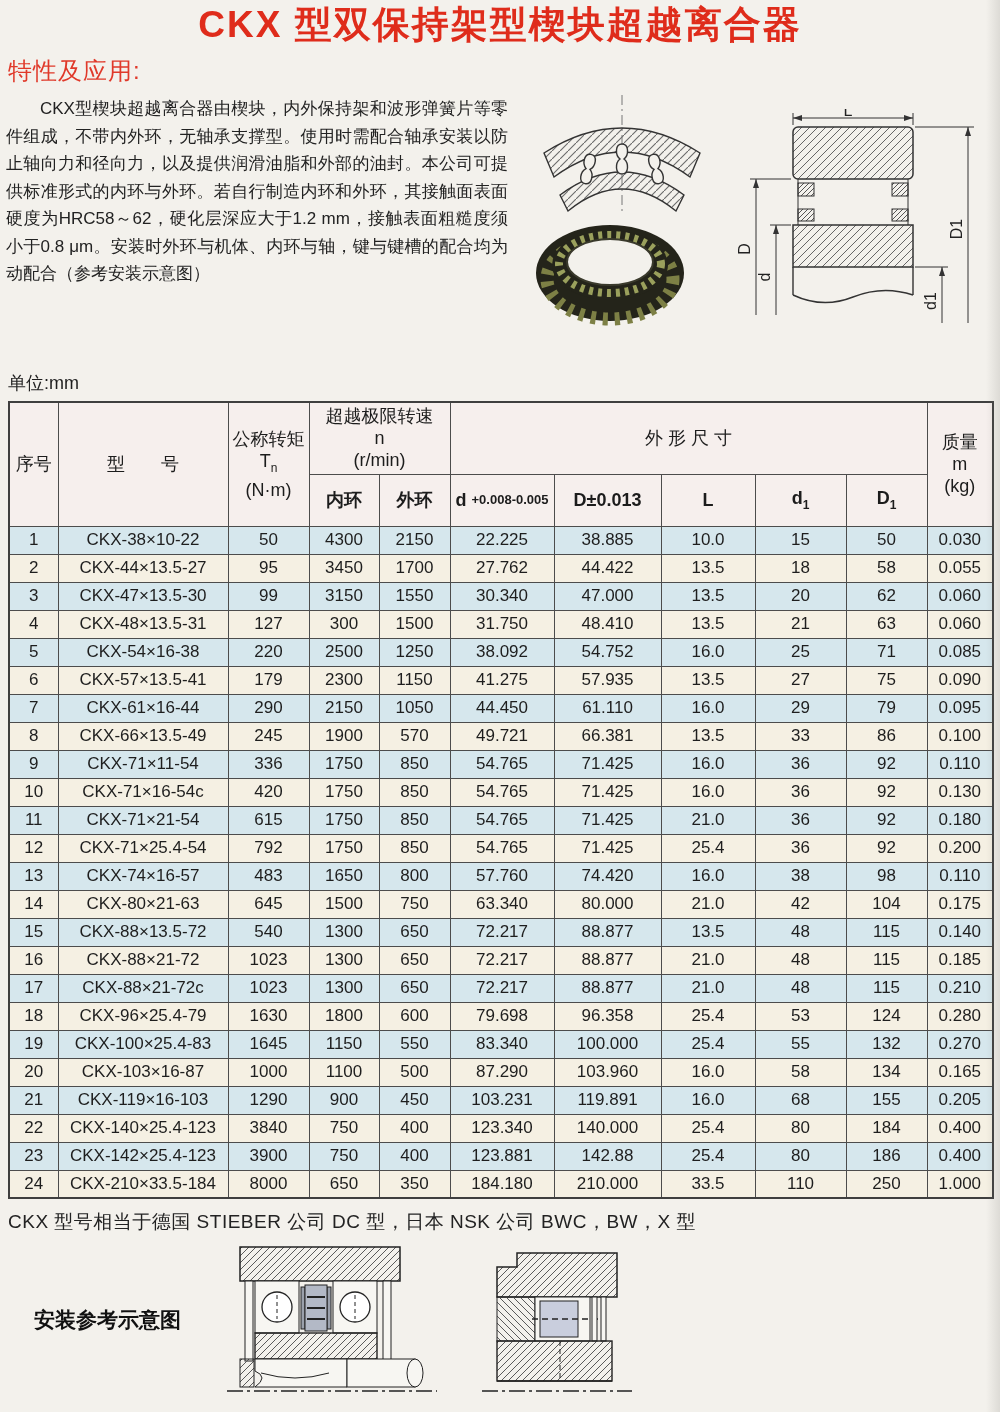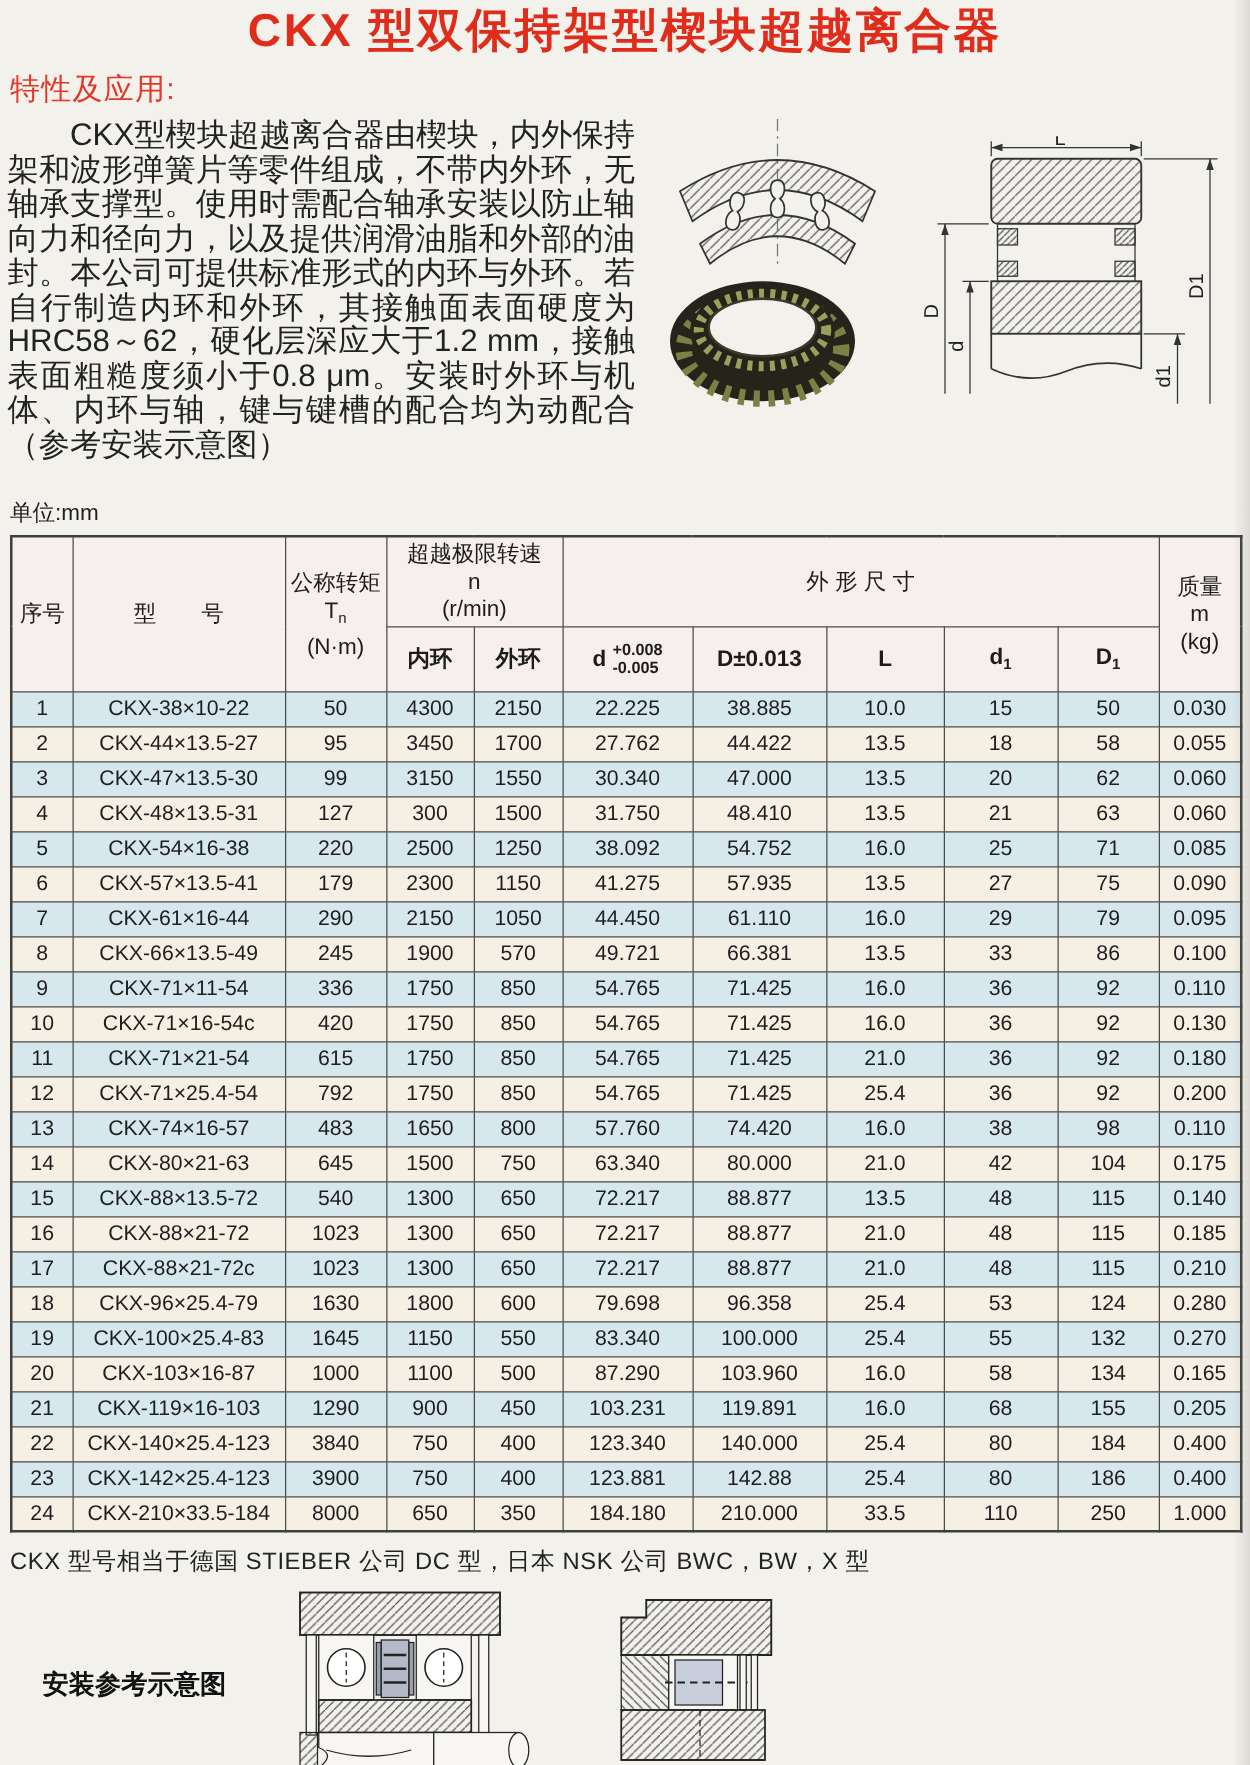--- a/index.html
+++ b/index.html
@@ -23,55 +23,55 @@
     font-size:37px; font-weight:bold; letter-spacing:2px;
     color:#df2c1b;
   }
   .features-heading{
     margin:5px 0 0 8px;
     font-size:24px; font-weight:normal; color:#e0392a; letter-spacing:1px;
   }
   .content-row{ display:flex; margin-top:8px; }
   .features-text{
     width:502px; margin-left:6px;
-    font-size:25px; line-height:27.5px; text-align:justify;
+    font-size:17px; line-height:27.5px; text-align:justify;
     text-indent:2em; color:#222; font-weight:500;
   }
   .drawings{ position:relative; flex:1; height:262px; }
   .svg-sector{ position:absolute; left:28px; top:0; }
   .svg-photo{ position:absolute; left:22px; top:112px; }
   .svg-dim{ position:absolute; left:200px; top:14px; }
 
   .table-title-row{
     display:flex; justify-content:space-between; align-items:flex-end;
     margin:14px 10px 6px 8px;
   }
   .table-title{ font-size:21px; font-weight:bold; letter-spacing:1px; }
-  .table-unit{ font-size:18px;margin-top:14px; }
+  .table-unit{ font-size:18px; }
 
   table.params{
     width:984px; margin:0 8px;
     border-collapse:collapse; table-layout:fixed;
     border:2px solid #3f3f3f;
   }
   table.params th, table.params td{
     border:1px solid #4c4c4c;
     text-align:center; vertical-align:middle;
     font-weight:normal;
   }
   thead th{ background:#f6efed; font-size:18px; color:#1c1c1c; }
   thead tr.h1 th{ height:72px; }
   thead tr.h2 th{ height:52px;font-weight:bold; }
   tbody td{ height:28px; font-size:17px; padding:0 2px; white-space:nowrap; }
   tbody tr.row-blue { background:#d6e7ed; }
   tbody tr.row-cream{ background:#f5f0e3; }
   .hdr-stack{ line-height:22px; }
   sub.s{ font-size:12px; }
   .tol-wrap{ display:inline-flex; align-items:center; }
-  .tol{ display:inline-flex; flex-direction:column; margin-left:5px;
+  .tol{ display:inline-flex; flex-direction:row; margin-left:5px;
         font-size:13px; line-height:14px; text-align:left; }
   .footnote{ margin:10px 0 0 8px; font-size:19px; color:#222; letter-spacing:.5px; }
   .install-row{ position:relative; height:150px; margin-top:6px; }
   .install-caption{
     position:absolute; left:34px; top:65px;
     font-size:21px; font-weight:bold; color:#111;
   }
   .svg-install-left{ position:absolute; left:225px; top:2px; }
   .svg-install-right{ position:absolute; left:472px; top:8px; }
   svg text{ font-family:"Liberation Sans","DejaVu Sans",sans-serif; fill:#222; }

